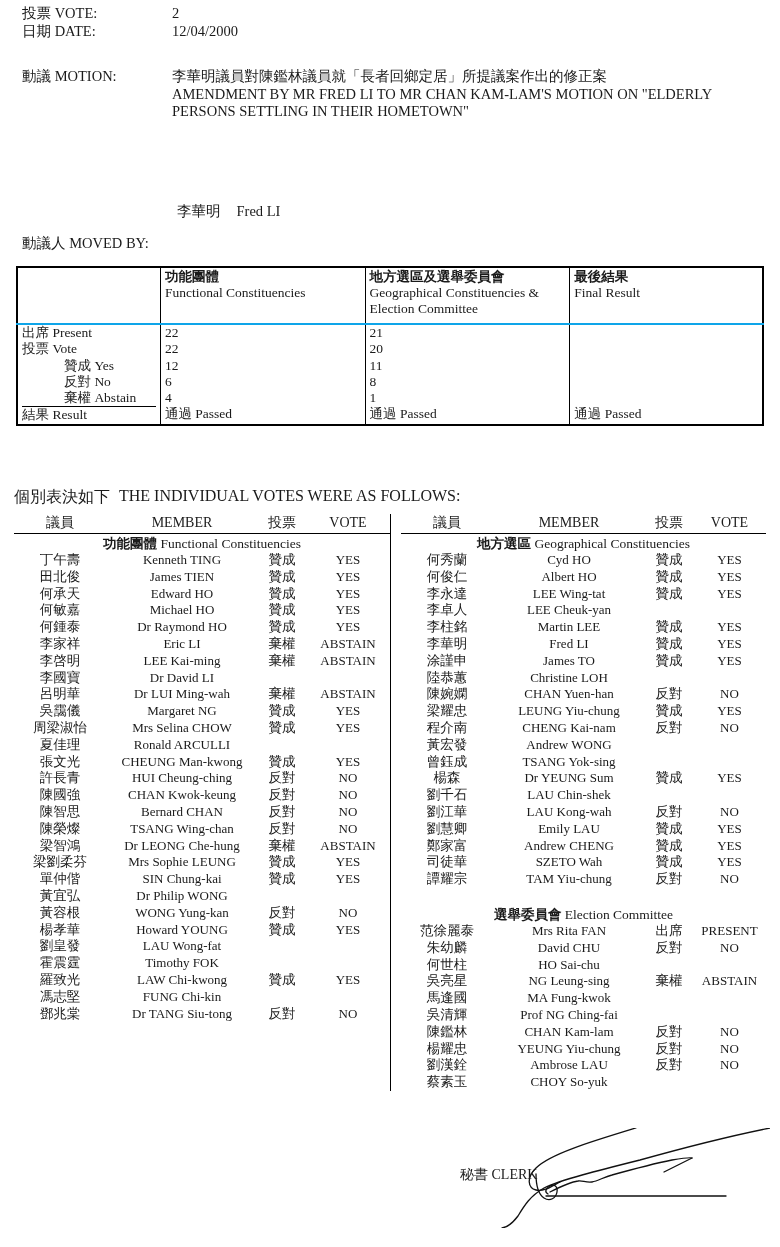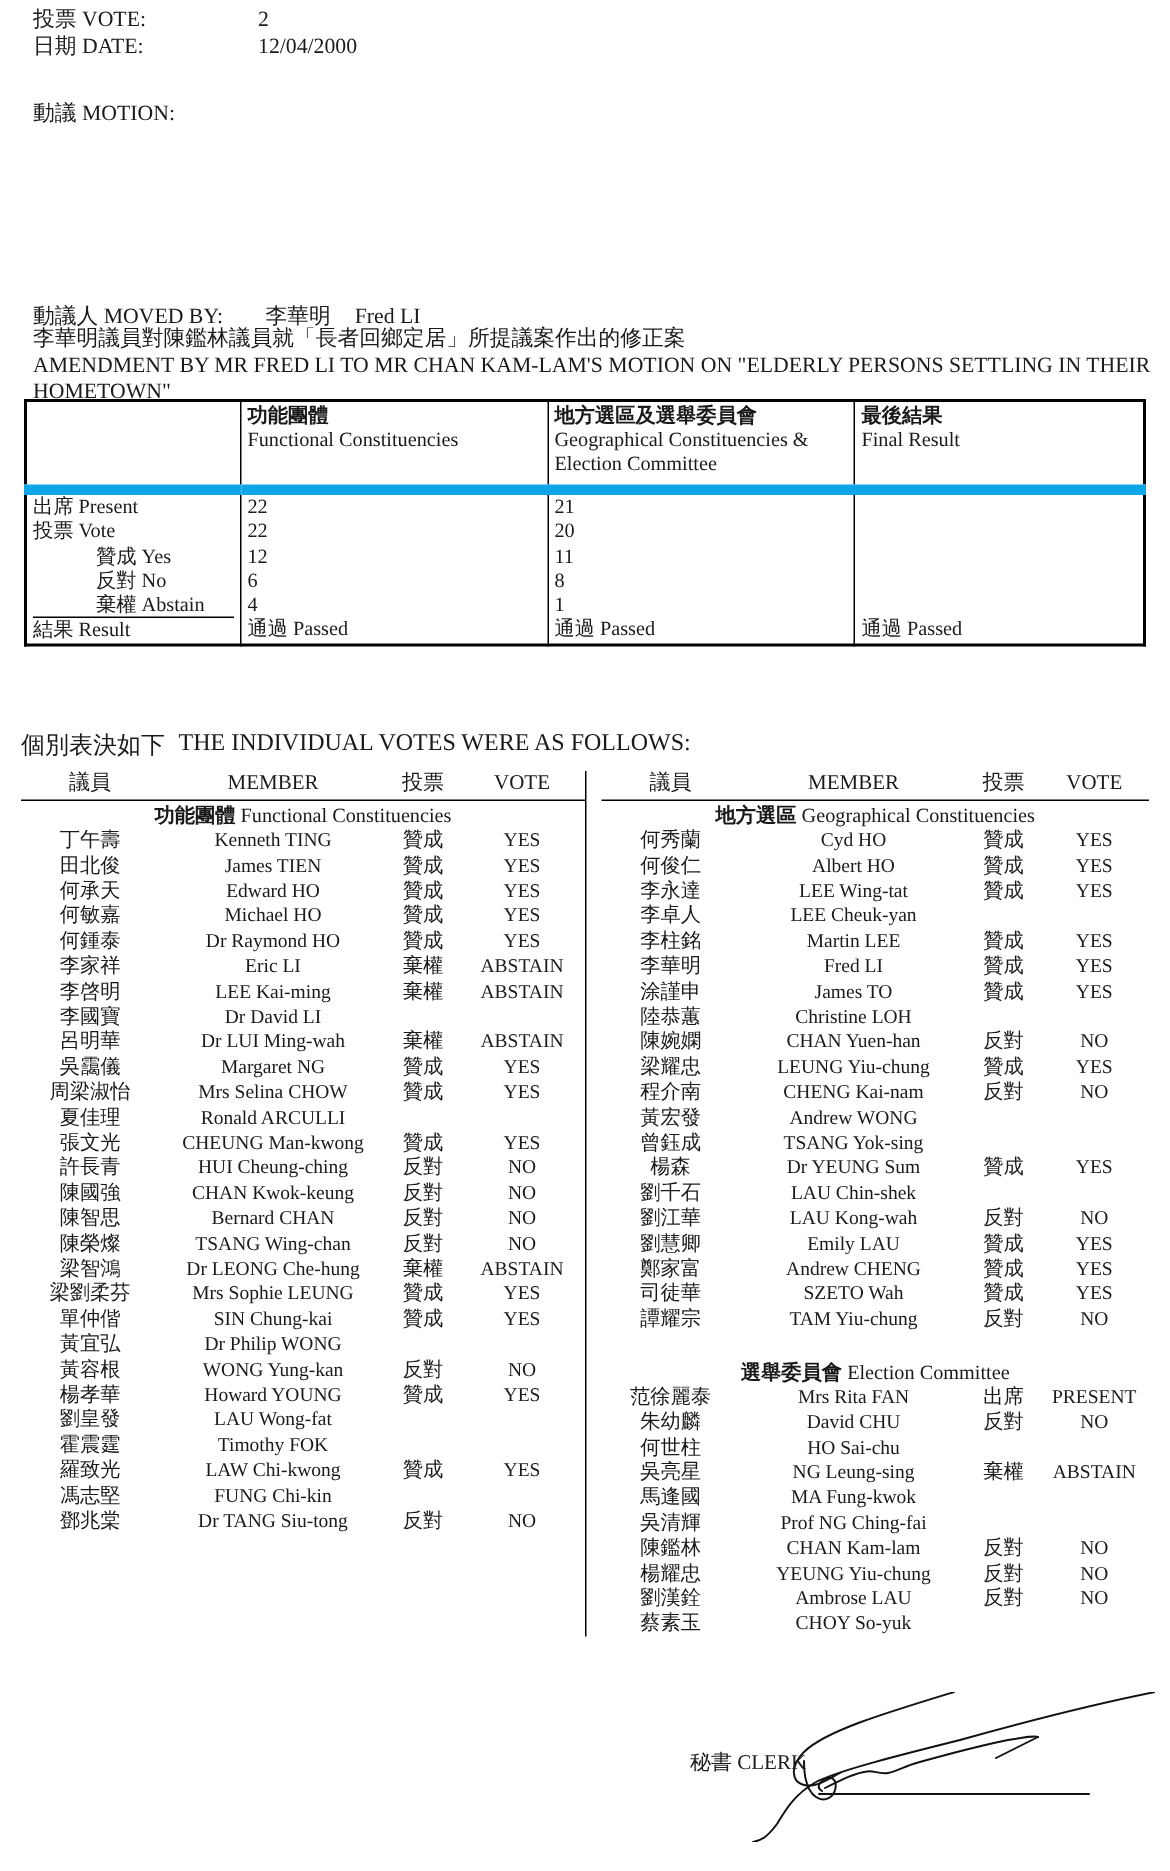--- a/index.html
+++ b/index.html
@@ -44,40 +44,39 @@
   }
 
   .motion {
     position: absolute;
     left: 22px;
     top: 68px;
     width: 745px;
     display: flex;
     font-size: 14.5px;
     line-height: 17.5px;
-    flex-direction: column;
   }
   .motion-label {
     width: 150px;
     flex: 0 0 150px;
     white-space: nowrap;
   }
   .motion-text { flex: 1 1 auto; }
   .motion-zh { display: block; white-space: nowrap; }
   .motion-en { display: block; }
 
   .movedby {
     position: absolute;
     left: 22px;
     top: 202px;
     display: flex;
     font-size: 14.5px;
     line-height: 18px;
   }
-  .movedby-label { width: 155px; flex: 0 0 155px; white-space: nowrap; }
+  .movedby-label { width: 155px; flex: 0 0 155px; white-space: nowrap; margin-top: 32px; }
   .movedby-zh { margin-right: 16px; }
 
   
   .summary {
     position: absolute;
     left: 16px;
     top: 266px;
     width: 748px;
     border: 2px solid #000;
     border-collapse: collapse;
@@ -93,21 +92,21 @@
   }
   .summary .hdr-cell { height: 52px; }
   .summary .hdr-zh { font-weight: bold; display: block; font-size: 13.5px; }
   .summary .hdr-en { display: block; font-size: 13.5px; }
   .col-label { width: 136px; }
   .col-fc    { width: 208px; }
   .col-gc    { width: 208px; }
   .col-final { width: 196px; }
   .summary .body-cell {
     padding: 0 4px;
-    border-top: 7px solid #0ea5e9;
+    border-top: 2px solid #0ea5e9;
     border-bottom: none;
   }
   .stack { line-height: 16.3px; }
   .stack div { white-space: nowrap; }
   .indent { padding-left: 42px; }
   .sep-top { border-top: 1px solid #000 !important; }
 
   
   .ind-head {
     position: absolute;

